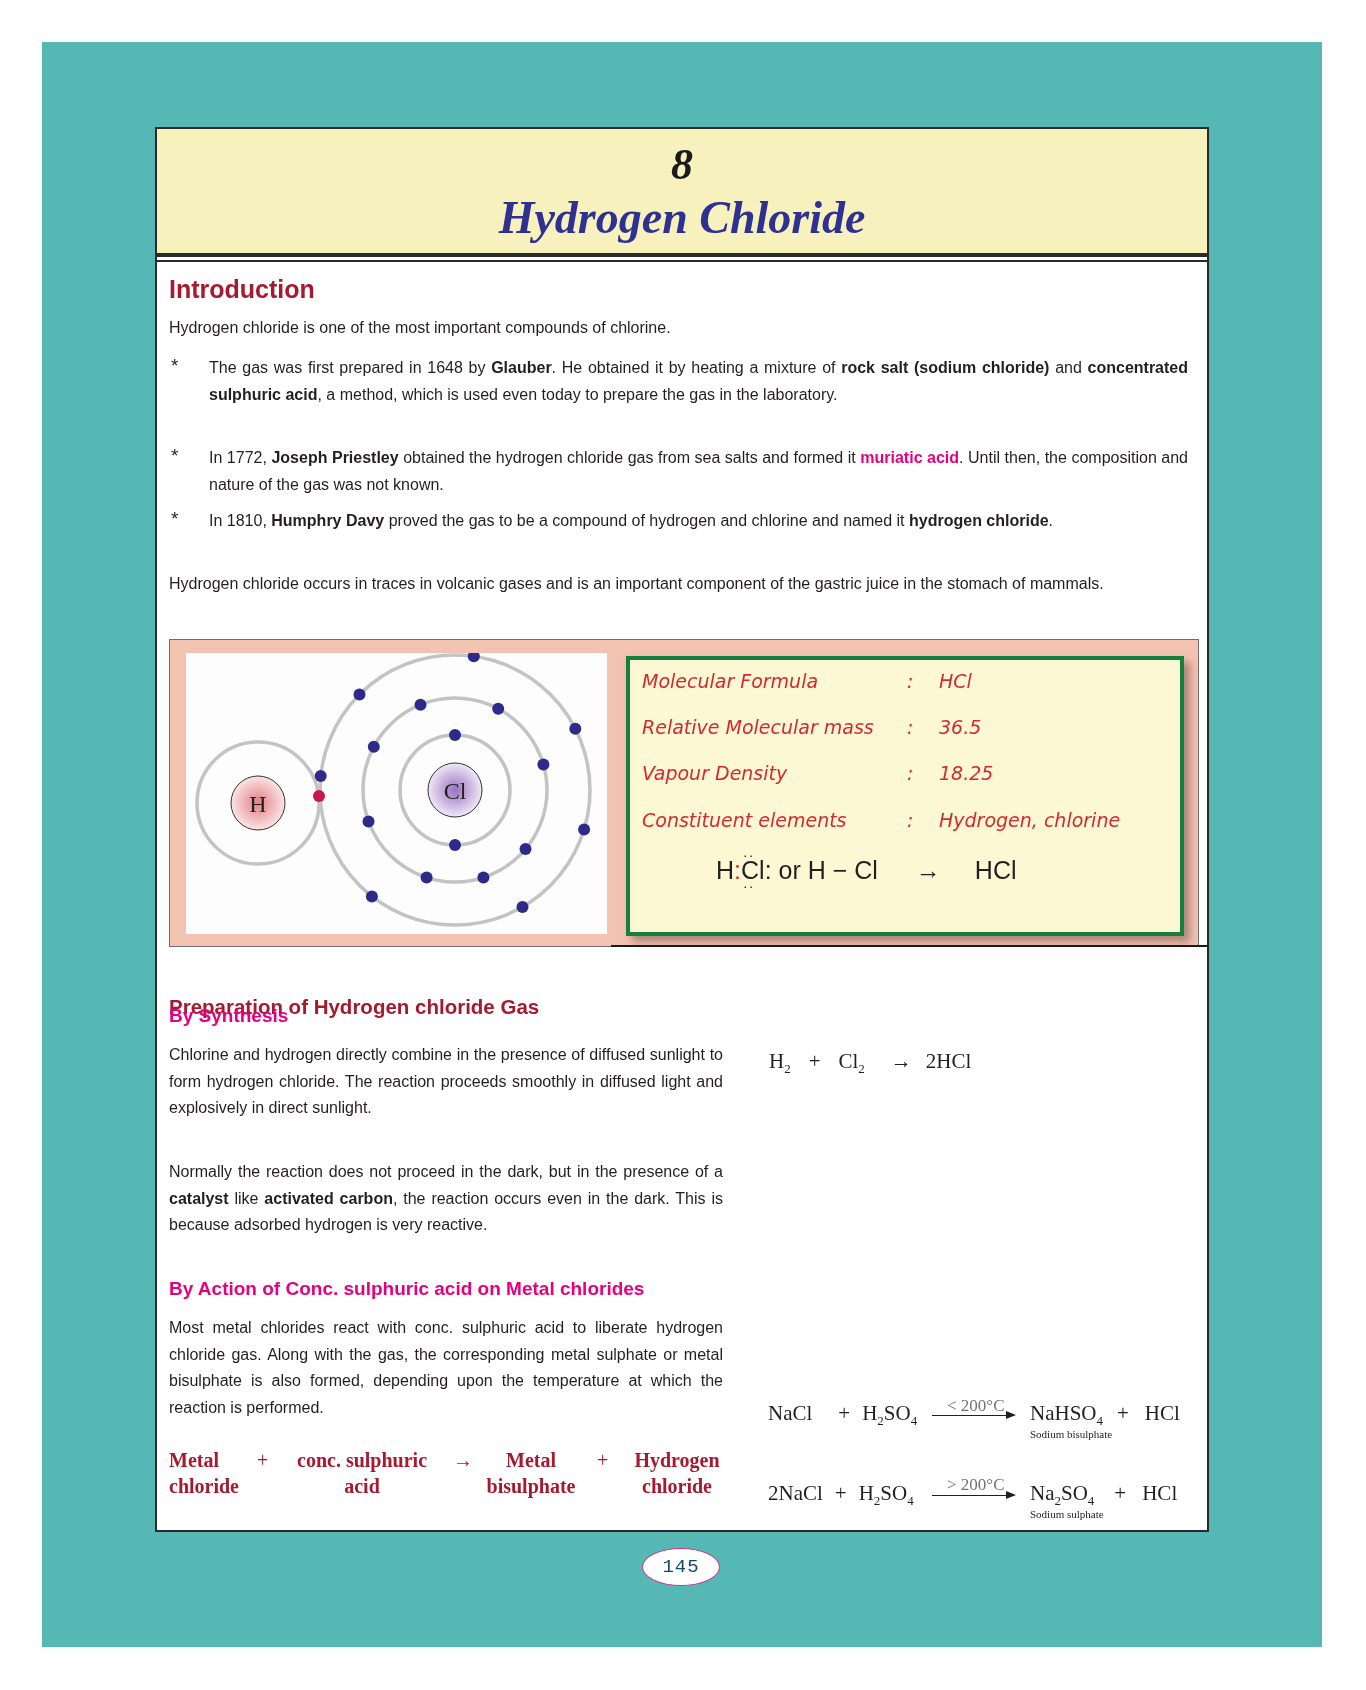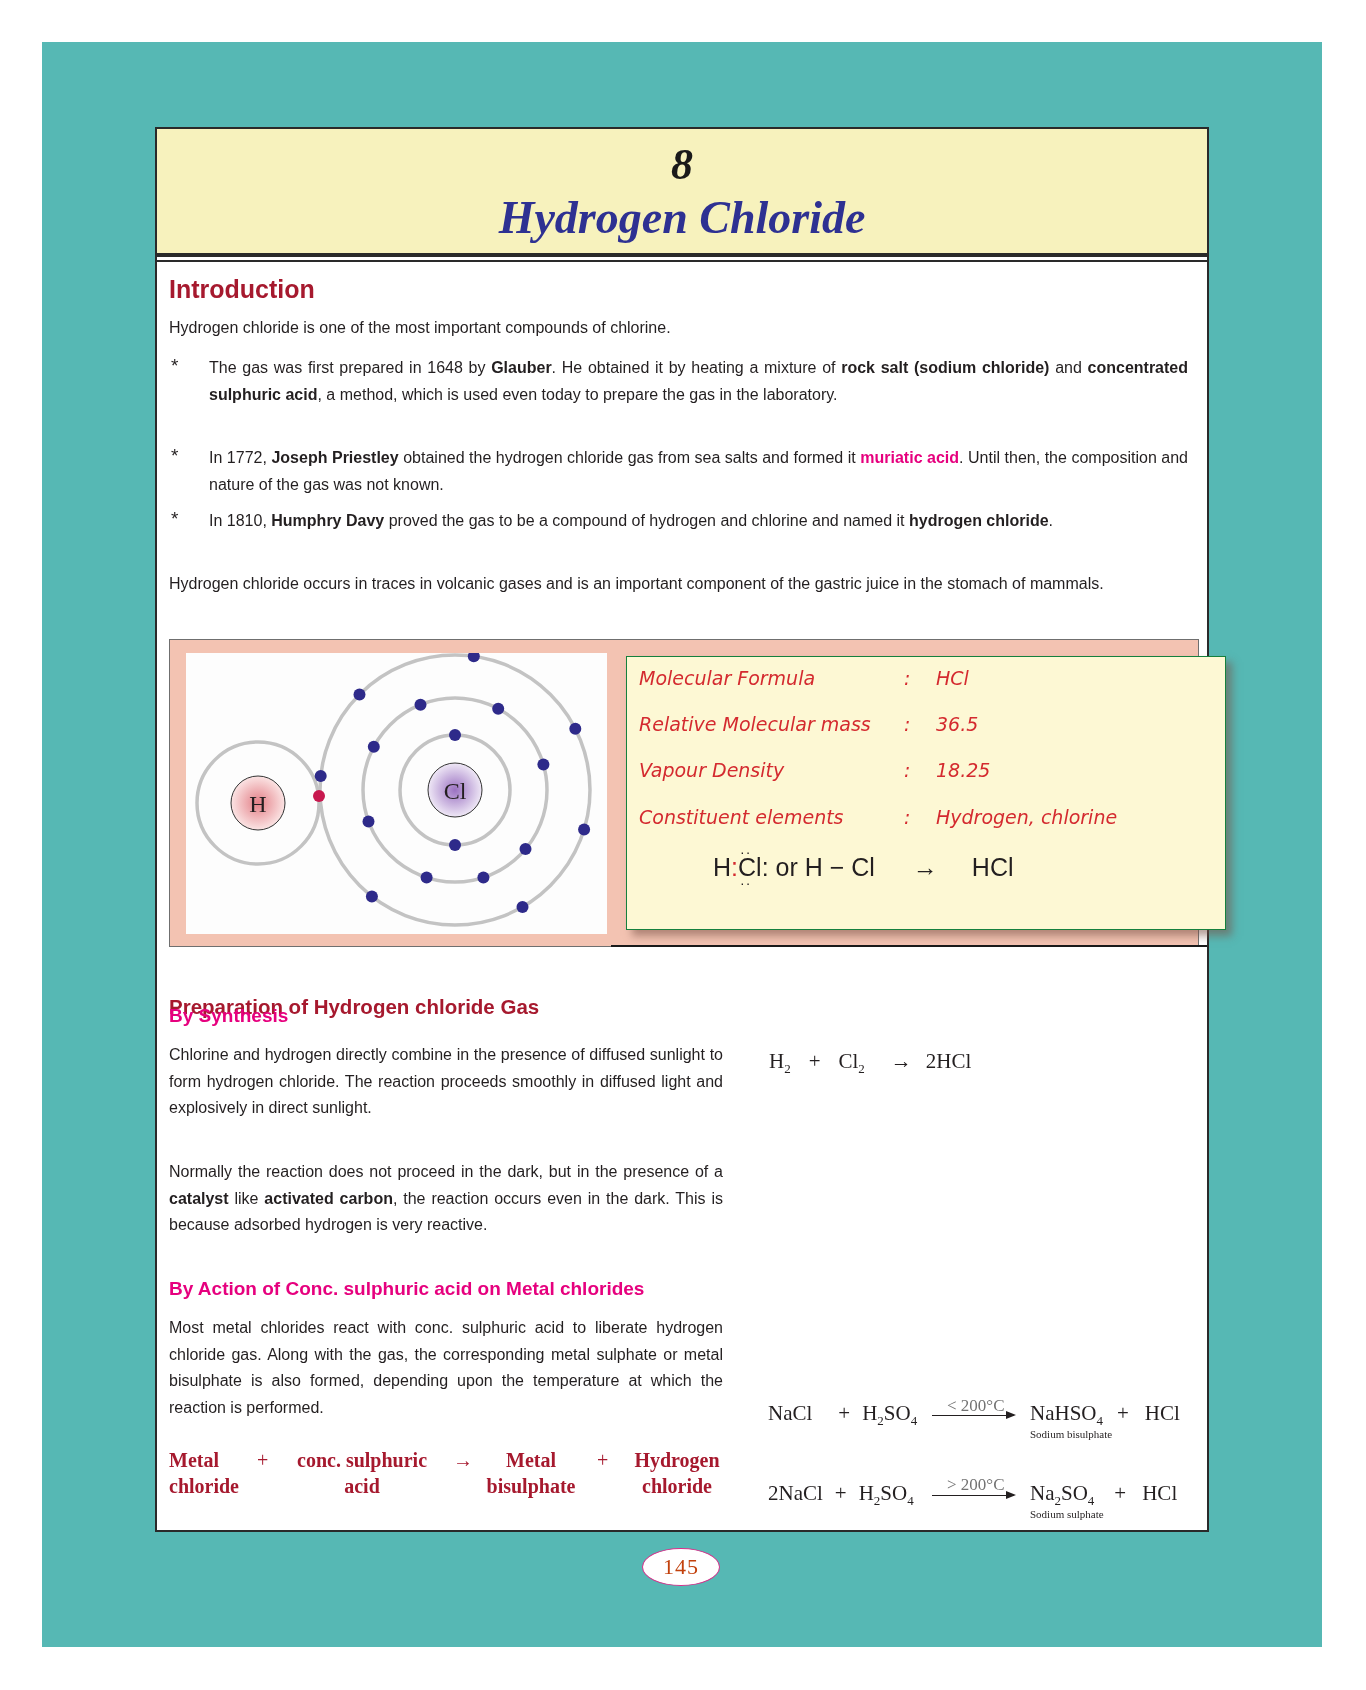--- a/index.html
+++ b/index.html
@@ -10,21 +10,21 @@
   .title-rule { position:absolute; left:0; top:131px; width:1050px; height:2px; background:#2a2a2a; }
   .chap-num { position:absolute; left:0; width:100%; top:10px; text-align:center; font-family:"Liberation Serif", serif; font-style:italic; font-weight:bold; font-size:44px; color:#1a1a1a; }
   .chap-title { position:absolute; left:0; width:100%; top:62px; text-align:center; font-family:"Liberation Serif", serif; font-style:italic; font-weight:bold; font-size:46px; color:#2e3192; }
   .h-intro { position:absolute; left:12px; top:146px; font-family:"Liberation Sans", sans-serif; font-weight:bold; font-size:25px; color:#a6192e; }
   .para { position:absolute; font-family:"Liberation Sans", sans-serif; font-size:16px; line-height:26.5px; color:#231f20; text-align:justify; }
   .bullet-star { position:absolute; font-family:"Liberation Sans", sans-serif; font-size:19px; color:#231f20; }
   .mag { color:#e6007e; font-weight:bold; }
 
   .pink-box { position:absolute; left:12px; top:510px; width:1028px; height:306px; background:#f3c3b2; border:1px solid #6f6f6f; }
   .diagram { position:absolute; left:16px; top:13px; width:421px; height:281px; background:#fdfdfd; }
-  .info { position:absolute; left:456px; top:16px; width:550px; height:272px; background:#fdf8d4; border:1px solid #15803d; box-shadow:6px 6px 8px rgba(120,80,70,0.55);padding-left:48px; }
+  .info { position:absolute; left:456px; top:16px; width:550px; height:272px; background:#fdf8d4; border:4px solid #15803d; box-shadow:6px 6px 8px rgba(120,80,70,0.55); }
   .info-row { position:absolute; left:12px; font-family:"DejaVu Sans", sans-serif; font-style:italic; font-size:19px; color:#d42a2f; }
   .info-label { position:absolute; left:0; white-space:nowrap; }
   .info-colon { position:absolute; left:265px; }
   .info-value { position:absolute; left:297px; white-space:nowrap; }
   .lewis { position:absolute; left:86px; top:196px; font-family:"Liberation Sans", sans-serif; font-size:25px; color:#231f20; white-space:nowrap; }
   .lewis .cl { position:relative; display:inline-block; }
   .lewis .dots-top, .lewis .dots-bot { position:absolute; left:2px; font-size:14px; letter-spacing:1px; line-height:10px; }
   .lewis .dots-top { top:-6px; }
   .lewis .dots-bot { bottom:-6px; }
   .lewis .red { color:#d42a2f; }
@@ -36,21 +36,21 @@
   .eq { position:absolute; font-family:"Liberation Serif", serif; font-size:21px; color:#231f20; white-space:nowrap; }
   .eq sub { font-size:13px; vertical-align:-5px; }
   .eq .op { display:inline-block; margin:0 14px; }
   .eq-cond { position:absolute; font-family:"Liberation Serif", serif; font-weight:normal; font-size:17px; color:#737373; }
   .eq-arrow { position:absolute; height:1px; background:#231f20; }
   .eq-arrow::after { content:""; position:absolute; right:-2px; top:-4px; border-left:10px solid #231f20; border-top:4.5px solid transparent; border-bottom:4.5px solid transparent; }
   .eq-note { position:absolute; font-family:"Liberation Serif", serif; font-size:11px; color:#231f20; white-space:nowrap; }
 
   .word-eq { position:absolute; font-family:"Liberation Serif", serif; font-weight:bold; font-size:20px; color:#a6192e; white-space:nowrap; line-height:26px; }
 
-  .page-num { position:absolute; left:642px; top:1548px; width:76px; height:36px; border:1.5px solid #d62f8a; border-radius:50%; background:#ffffff; text-align:center; line-height:36px; font-family:Liberation Serif, serif; font-size:22px; color:#c2410c; letter-spacing:1px; }
+  .page-num { position:absolute; left:642px; top:1548px; width:76px; height:36px; border:1.5px solid #d62f8a; border-radius:50%; background:#ffffff; text-align:center; line-height:36px; font-family:Liberation Mono, monospace; font-size:19px; color:#0c4a6e; letter-spacing:1px; }
 </style>
 </head>
 <body>
 
 <div class="teal"></div>
 
 <div class="page">
 
   <div class="title-box">
     <div class="chap-num">8</div>

